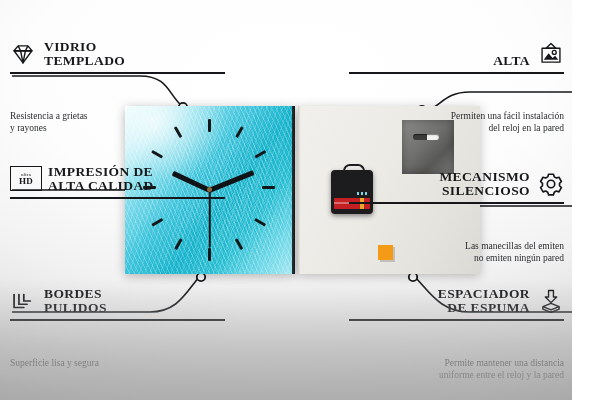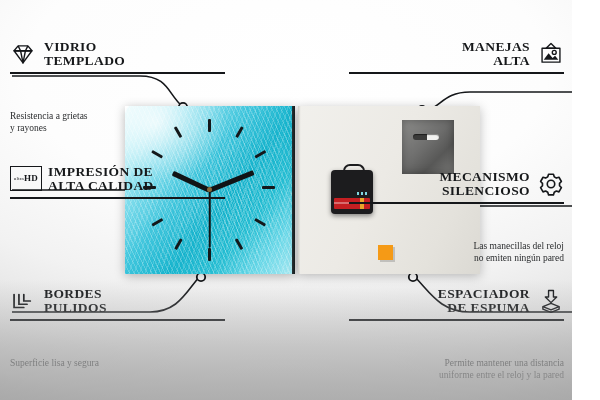--- a/index.html
+++ b/index.html
@@ -78,21 +78,21 @@
   .callout{position:absolute;width:215px;}
   .callout.left{left:10px;text-align:left;}
   .callout.right{right:8px;text-align:right;}
   .head{display:flex;align-items:center;gap:8px;}
   .callout.right .head{flex-direction:row-reverse;}
   .title{font-size:13.5px;line-height:1.06;letter-spacing:.4px;color:#16181a;font-weight:700;}
   .rule{height:2px;background:#15171a;margin:3px 0 4px;}
   .desc{font-size:9.5px;line-height:1.3;color:#2a2c2e;margin-top:36px;}
   .ico{flex:0 0 auto;width:26px;height:26px;color:#15171a;}
   .ico svg{display:block;width:26px;height:26px;}
-  .hdbox{width:30px;height:23px;border:1.6px solid #15171a;display:flex;flex-direction:row;
+  .hdbox{width:30px;height:23px;border:1.6px solid #15171a;display:flex;flex-direction:column;
     align-items:center;justify-content:center;line-height:1;}
   .hdbox b{font-size:9px;letter-spacing:.3px;}
   .hdbox i{font-size:5px;font-style:normal;letter-spacing:.2px;}
 
   svg.wires{position:absolute;left:0;top:0;width:600px;height:400px;pointer-events:none;}
 </style>
 </head>
 <body>
 
 <div id="stage">
@@ -219,43 +219,47 @@
     <div class="head">
       <span class="ico">
         <svg viewBox="0 0 32 32" fill="none" stroke="currentColor" stroke-width="1.7" stroke-linejoin="round">
           <path d="M16 3 L10 9 H22 Z"></path>
             <rect x="5" y="9" width="22" height="17"></rect>
           <path d="M7 23 L13 15 L18 21 L21 18 L25 23 Z" fill="currentColor" stroke="none"></path>
           <circle cx="20" cy="14" r="2.4"></circle>
         </svg>
       </span>
       <span class="title">
-        <span>MANEJAS</span><br>
+        <br>
         <span>ALTA</span>
       </span>
     </div>
     <div class="rule"></div>
+    <div class="desc">
+      <span>Permiten una fácil instalación</span><br>
+      <span>del reloj en la pared</span>
+    </div>
   </div>
 
   <div class="callout right" style="top:170px;">
     <div class="head">
       <span class="ico">
         <svg viewBox="0 0 32 32" fill="none" stroke="currentColor" stroke-width="2" stroke-linejoin="round">
           <path d="M13 4 h6 l1 3.2 2.6 1.5 3.2-1 3 5.2-2.3 2.3v3l2.3 2.3-3 5.2-3.2-1-2.6 1.5-1 3.2h-6l-1-3.2-2.6-1.5-3.2 1-3-5.2 2.3-2.3v-3L3.2 12.9l3-5.2 3.2 1 2.6-1.5z"></path>
           <circle cx="16" cy="16" r="4.6"></circle>
         </svg>
       </span>
       <span class="title">
         <span>MECANISMO</span><br>
         <span>SILENCIOSO</span>
       </span>
     </div>
     <div class="rule"></div>
     <div class="desc">
-      <span>Las manecillas del reloj</span><br>
+      <span>Las manecillas del emiten</span><br>
       <span>no emiten ningún pared</span>
     </div>
   </div>
 
   <div class="callout right" style="top:287px;">
     <div class="head">
       <span class="ico">
         <svg viewBox="0 0 32 32" fill="none" stroke="currentColor" stroke-width="1.7" stroke-linejoin="round">
           <path d="M13 3 h6 v8 h4 l-7 7 -7-7 h4 z"></path>
           <path d="M16 19 L26 23 L16 27 L6 23 Z"></path>

